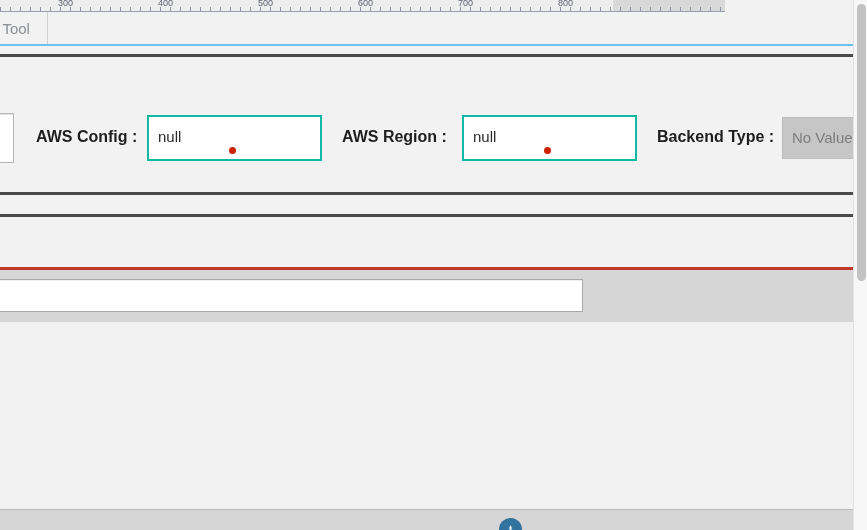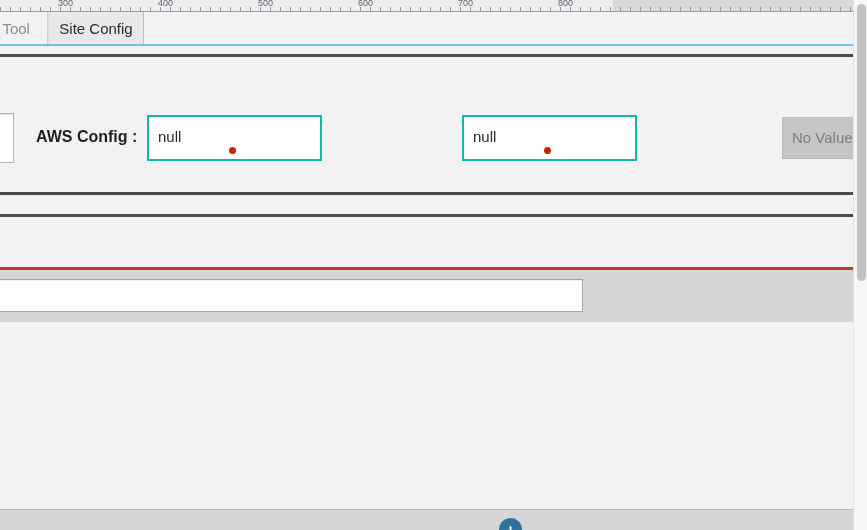--- a/index.html
+++ b/index.html
@@ -20,21 +20,21 @@
     width: 867px;
     height: 530px;
     background: #f2f2f2;
     overflow: hidden;
   }
 
   
   .ruler {
     position: absolute;
     left: 0; top: 0;
-    width: 867px;
+    width: 725px;
     height: 11px;
     background: #d9d9d9;
     border-bottom: 1px solid #9aa0b0;
     overflow: hidden;
   }
   .ruler-active {
     position: absolute;
     left: 0; top: 0;
     width: 613px;
     height: 11px;
@@ -317,42 +317,41 @@
         <div class="tick-label" style="left: 358px;">600</div>
         <div class="tick-label" style="left: 458px;">700</div>
         <div class="tick-label" style="left: 558px;">800</div>
       </div>
   </div>
 
   <div class="tabbar">
     <div class="tab tab-inactive">
       <span>y Tool</span>
     </div>
-    <div class="tab tab-active">
-      <span>Site Config</span>
-    </div>
   </div>
 
   <div class="hrule" style="top:54px;"></div>
 
   <div class="formrow">
 
     <div class="txtinput plain" style="left:-18px; top:55px; width:32px; height:50px;"></div>
 
     <div class="field-label" style="left:36px; top:69px;">AWS Config :</div>
     <div class="txtinput invalid" style="left:147px; top:57px; width:175px; height:46px; line-height:40px;">
       <span>null</span>
     </div>
     <div class="reddot" style="left:229px; top:89px;"></div>
 
+    <div class="field-label" style="left:342px; top:69px;">AWS Region :</div>
     <div class="txtinput invalid" style="left:462px; top:57px; width:175px; height:46px; line-height:40px;">
       <span>null</span>
     </div>
     <div class="reddot" style="left:544px; top:89px;"></div>
 
+    <div class="field-label" style="left:657px; top:69px;">Backend Type :</div>
     <div class="txtinput disabled" style="left:782px; top:59px; width:90px; height:42px; line-height:40px;">
       <span>No Value</span>
     </div>
   </div>
 
   <div class="hrule" style="top:192px;"></div>
   <div class="hrule" style="top:214px;"></div>
 
   <div class="hrule red" style="top:267px;"></div>
 

